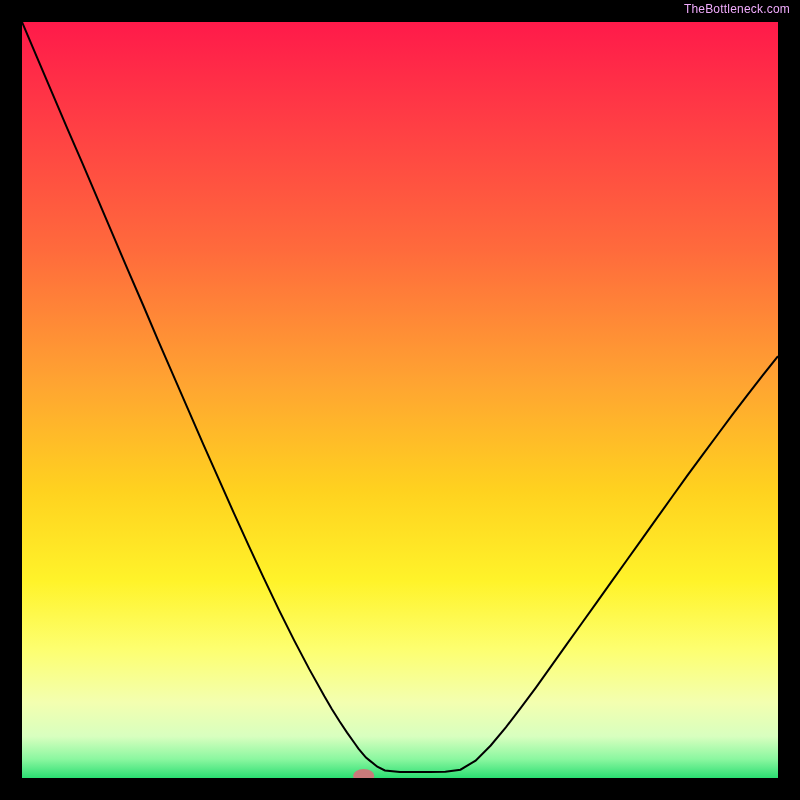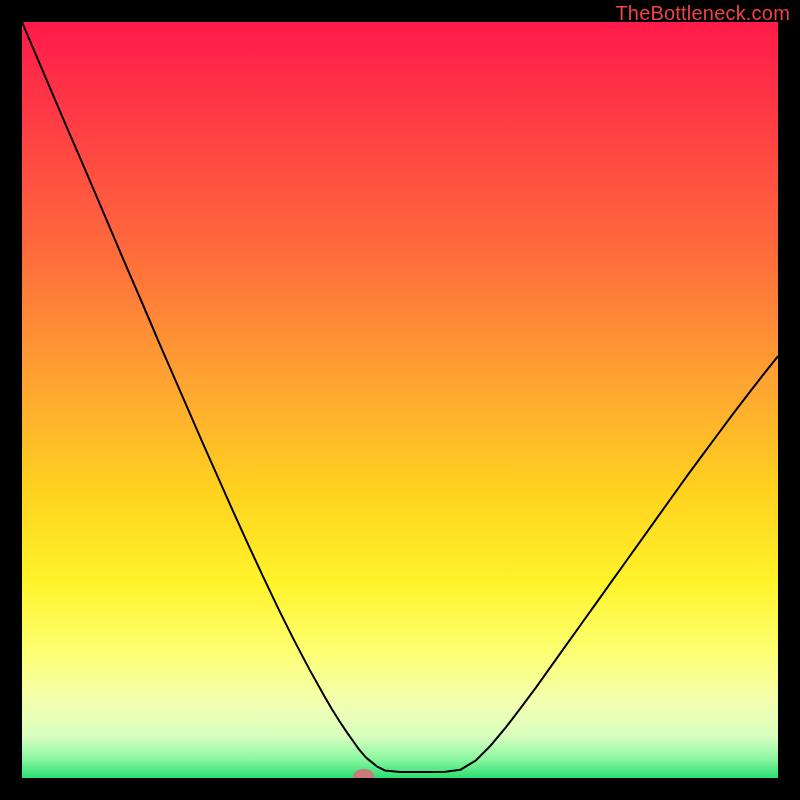--- a/index.html
+++ b/index.html
@@ -9,22 +9,22 @@
     height: 800px;
     background: #000;
     position: relative;
     overflow: hidden;
     font-family: Arial, Helvetica, sans-serif;
   }
   .watermark {
     position: absolute;
     top: 2px;
     right: 10px;
-    color: #ef4444;
-    font-size: 20px;
+    color: #f0abfc;
+    font-size: 12px;
     font-weight: 500;
     z-index: 10;
     letter-spacing: 0.2px;
   }
   .plot-wrap {
     position: absolute;
     left: 22px;
     top: 22px;
     width: 756px;
     height: 756px;

